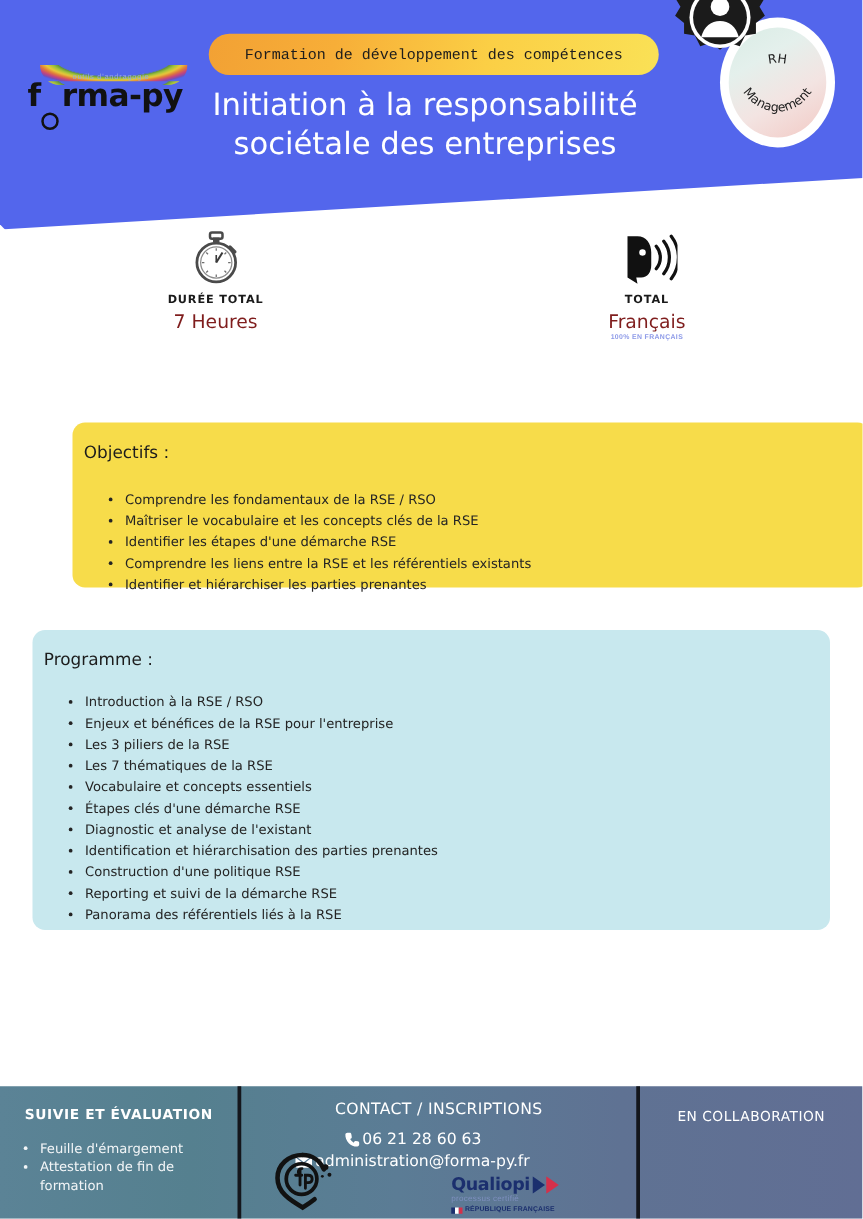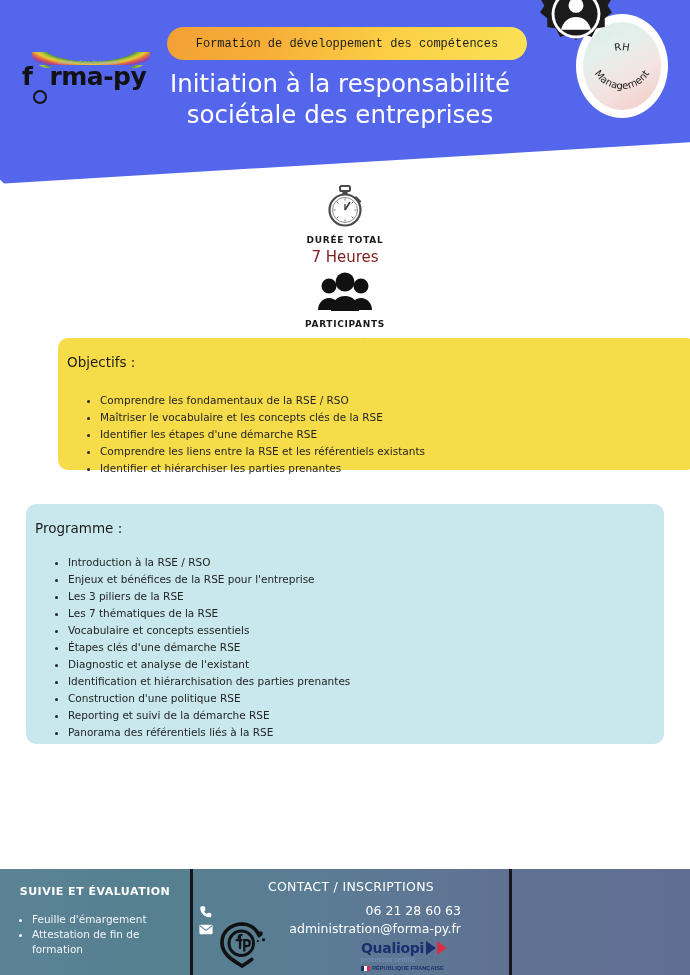--- a/index.html
+++ b/index.html
@@ -86,21 +86,20 @@
   .badge svg { position: absolute; inset: 0; width: 92px; height: 104px; }
   .badge-gear {
     position: absolute; left: 50%; top: 50%; transform: translate(-50%,-50%);
     width: 38px; height: 38px;
   }
 
   
   .info-row {
     position: absolute; left: 0; top: 182px; width: 690px; height: 105px;
     display: flex;
-    flex-direction: column;
   }
   .info-col { flex: 1; text-align: center; position: relative; }
   .info-icon { height: 46px; display: flex; align-items: flex-end; justify-content: center; }
   .info-label {
     margin-top: 7px; font-size: 9px; font-weight: bold;
     letter-spacing: 0.7px; color: #1a1a1a;
     font-family: "DejaVu Sans", sans-serif;
   }
   .info-value {
     margin-top: 3px; font-size: 15px; color: #7f1d1d;
@@ -157,21 +156,21 @@
     font-family: "DejaVu Sans", sans-serif;
   }
   .f-col-1 ul { margin: 14px 0 0 0; padding-left: 22px; }
   .f-col-1 li {
     color: #f2f5f7; font-size: 10.5px; line-height: 1.42;
     font-family: "DejaVu Sans", sans-serif;
   }
   .f-contact { margin-top: 8px; text-align: right; padding-right: 42px; }
   .f-line {
     color: #ffffff; font-size: 12.5px; line-height: 1.45;
-    display: flex; align-items: center; justify-content: space-between; gap: 2px;
+    display: flex; align-items: center; justify-content: center; gap: 2px;
     font-family: "DejaVu Sans", sans-serif;
   }
   .fp-logo { position: absolute; left: 22px; bottom: 2px; width: 56px; height: 56px; }
   .quali {
     position: absolute; right: 44px; bottom: 4px; width: 104px; text-align: left;
   }
   .quali-row { display: flex; align-items: center; gap: 2px; }
   .quali-word {
     font-size: 14px; font-weight: bold; color: #1b2f6e; letter-spacing: -0.3px;
     font-family: "DejaVu Sans", sans-serif;
@@ -250,34 +249,20 @@
             <line x1="28" y1="18" x2="26.6" y2="19.4"></line>
               <line x1="13.4" y1="32.6" x2="12" y2="34"></line>
           </g>
           <path d="M31 13.5l4 4" stroke="#4a4a4a" stroke-width="2.4" stroke-linecap="round"></path>
         </svg>
       </div>
       <div class="info-label">DURÉE TOTAL</div>
       <div class="info-value">7 Heures</div>
     </div>
 
-    <div class="info-col">
-      <div class="info-icon">
-        <svg width="56" height="40" viewBox="0 0 56 40">
-          <circle cx="12" cy="14" r="7.5" fill="#111"></circle>
-          <path d="M1 38c0-7 5-12 11-12s11 5 11 12z" fill="#111"></path>
-          <circle cx="44" cy="14" r="7.5" fill="#111"></circle>
-          <path d="M33 38c0-7 5-12 11-12s11 5 11 12z" fill="#111"></path>
-          <circle cx="28" cy="10" r="9.5" fill="#111"></circle>
-          <path d="M14 39c0-9 6.3-15 14-15s14 6 14 15z" fill="#111"></path>
-        </svg>
-      </div>
-      <div class="info-label">PARTICIPANTS</div>
-      <div class="info-value"></div>
-    </div>
 
     <div class="info-col">
       <div class="info-icon">
         <svg width="48" height="42" viewBox="0 0 48 42">
           <path d="M8 3h8c7 0 11 6 11 13v10c0 6-3 10-8 10h-4l1 5-8-5H8z" fill="#111"></path>
           <circle cx="20" cy="16" r="2.6" fill="#fff"></circle>
           <g fill="none" stroke="#111" stroke-width="2.6" stroke-linecap="round">
             <path d="M31 11a14 14 0 0 1 0 18"></path>
             <path d="M37 7a21 21 0 0 1 0 26"></path>
             <path d="M43 3a28 28 0 0 1 0 34"></path>
@@ -374,15 +359,18 @@
               <i style="background:#fff"></i>
               <i style="background:#d5304a"></i>
             </span>
           <span>RÉPUBLIQUE FRANÇAISE</span>
         </div>
       </div>
     </div>
 
     <div class="f-div"></div>
 
+    <div class="f-col f-col-3">
+      <div class="f-head-3">EN COLLABORATION</div>
+    </div>
   </div>
 
 </div>
 
 </body></html>

